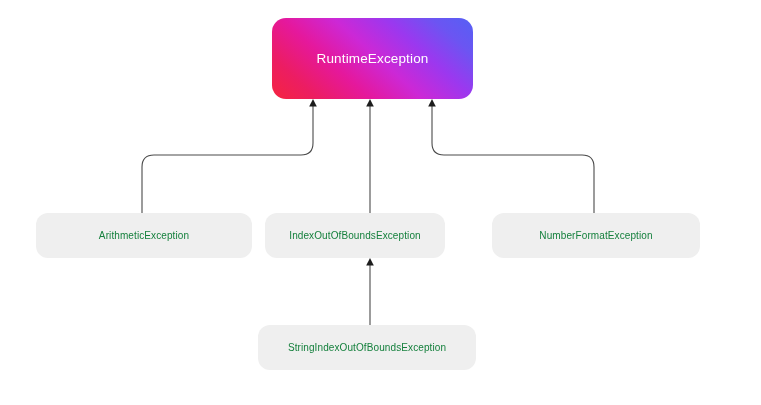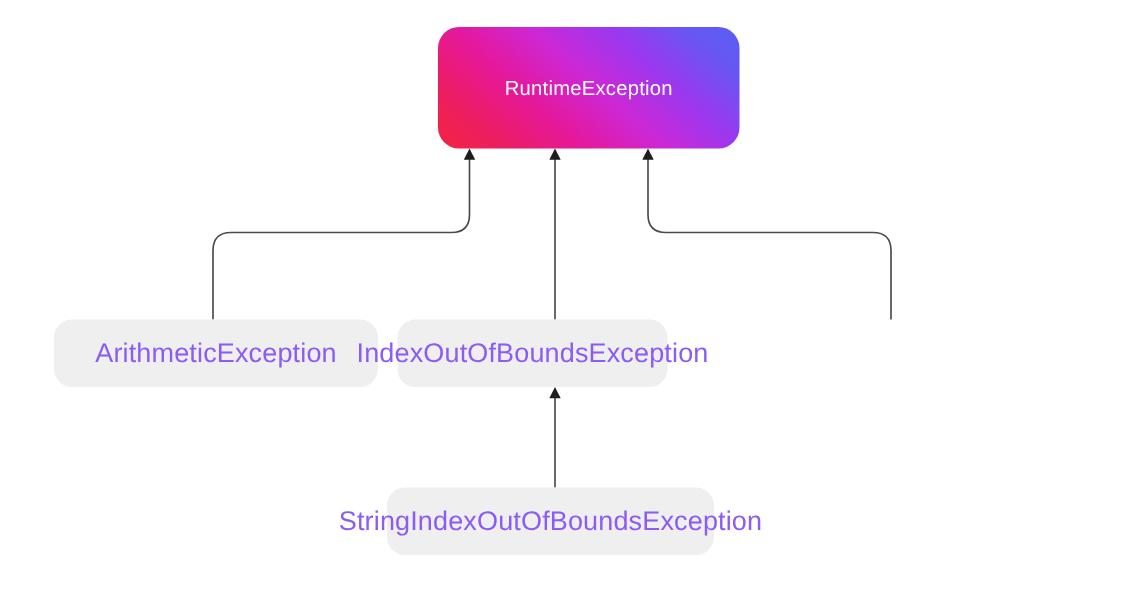--- a/index.html
+++ b/index.html
@@ -46,36 +46,35 @@
     height: 81px;
     border-radius: 14px;
     background: linear-gradient(42deg,
                  #f5243f 0%,
                  #ec1d62 16%,
                  #e5189c 34%,
                  #cc28d6 52%,
                  #9b38ef 70%,
                  #6b55f2 86%,
                  #5560f5 100%);
-    margin-left: 20px;
   }
   .node-root .node-label {
     color: #ffffff;
     font-size: 13.5px;
     font-weight: 400;
     letter-spacing: 0.15px;
   }
   .node-child {
     background: #efefef;
     border-radius: 12px;
     height: 45px;
   }
   .node-child .node-label {
-    color: #8b5cf6;
-    font-size: 18px;
+    color: #15803d;
+    font-size: 10px;
     font-weight: 400;
     letter-spacing: 0.1px;
   }
   .node-arithmetic      { left: 36px;  top: 213px; width: 216px; }
   .node-indexoob        { left: 265px; top: 213px; width: 180px; }
   .node-numberformat    { left: 492px; top: 213px; width: 208px; }
   .node-stringindexoob  { left: 258px; top: 325px; width: 218px; }
 
   .edge-path {
     fill: none;
@@ -114,18 +113,21 @@
   </div>
 
   <div class="node node-child node-arithmetic">
     <span class="node-label">ArithmeticException</span>
   </div>
 
   <div class="node node-child node-indexoob">
     <span class="node-label">IndexOutOfBoundsException</span>
   </div>
 
+  <div class="node node-child node-numberformat">
+    <span class="node-label">NumberFormatException</span>
+  </div>
 
   <div class="node node-child node-stringindexoob">
     <span class="node-label">StringIndexOutOfBoundsException</span>
   </div>
 
 </div>
 
 </body></html>

